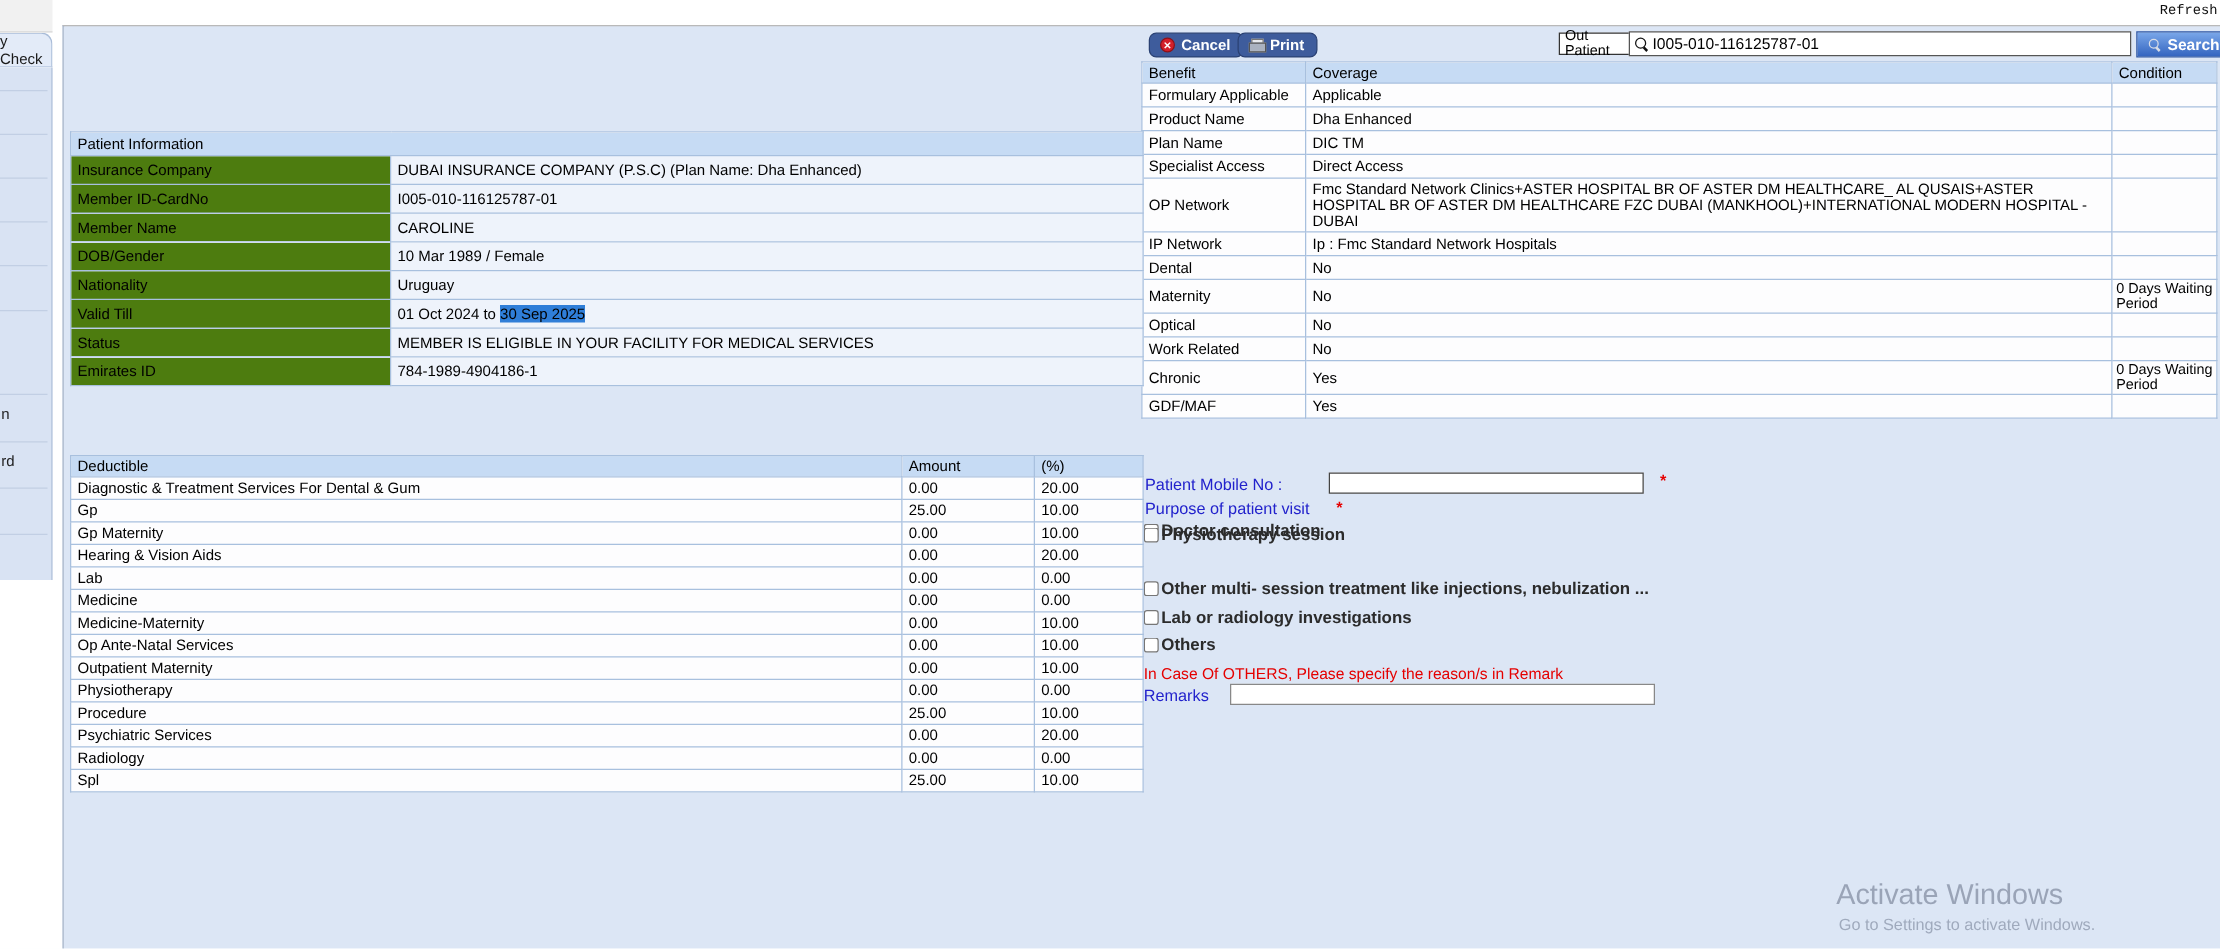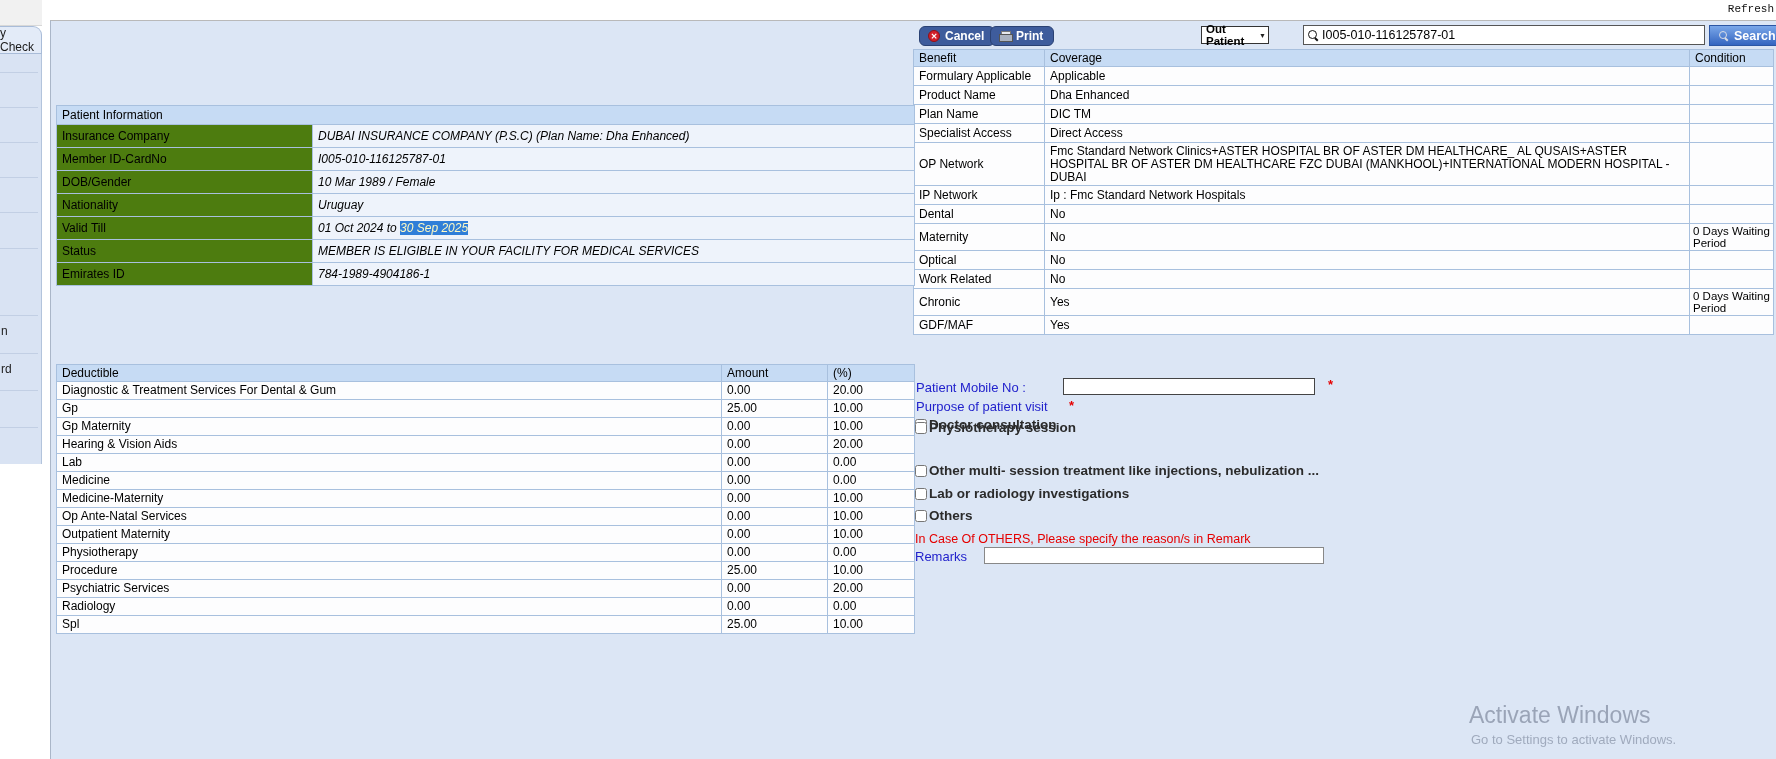--- a/index.html
+++ b/index.html
@@ -50,23 +50,23 @@
   
   table.tbl { border-collapse:collapse; table-layout:fixed; width:100%; background:#fdfdfe; }
   table.tbl td, table.tbl th { border:1px solid #a8c0de; font-size:12px; color:#000; padding:1px 5px; text-align:left;
                                font-weight:normal; overflow:hidden; vertical-align:middle; word-wrap:break-word; }
   table.tbl th { background:#c6dbf4; }
   .benefit-tbl td { height:19px; line-height:14px; }
   .benefit-tbl td.cond { font-size:11.5px; line-height:12px; padding:1px 3px; }
   .pi-tbl th { text-align:center; background:#c7d6ee; height:19px; }
   .pi-tbl td { height:23px; }
   .pi-tbl td.lbl { background:#4d7c0f; }
-  .pi-tbl td.val { background:#eef3fb;font-style:italic; }
+  .pi-tbl td.val { background:#eef3fb; }
   .ded-tbl td { height:18px; line-height:13px; }
-  .hl { background:#2f7ed8; color:#fef9c3; }
+  .hl { background:#2f7ed8; color:#000000; }
   .status-txt { color:#007500; font-weight:bold;margin-top:36px; }
 
   
   .blue-lbl { color:#2222cc; font-size:13px; }
   .req { color:#e50000; font-size:13px; font-weight:bold; }
   .form-input { background:#fff; border:1px solid #444; height:17px; font-size:12px; font-family:inherit; padding:0 3px; }
   .chk-row { display:flex; align-items:center; gap:2px; }
   .chk-row input { width:12px; height:12px; margin:0; }
   .chk-row label { font-size:13.5px; font-weight:bold; color:#2b2b2b; }
   .red-note { color:#e50000; font-size:12.5px; }
@@ -105,21 +105,21 @@
 
     <button class="abs btn-navy" style="left:868px; top:5px;">
       <span class="cancel-ic"></span>
       <span>Cancel</span>
     </button>
     <button class="abs btn-navy" style="left:939px; top:5px;">
       <span class="print-ic"></span>
       <span>Print</span>
     </button>
 
-    <div class="abs select-box" style="left:1150px; top:5px; width:68px;font-weight:bold;">
+    <div class="abs select-box" style="left:1196px; top:5px; width:68px;">
       <span>Out Patient</span>
       <span class="chev"></span>
     </div>
 
     <div class="abs search-field" style="left:1252px; top:4px; width:402px;">
       <span class="mag"></span>
       <input type="text" value="I005-010-116125787-01" style="">
     </div>
 
     <button class="abs btn-search" style="left:1658px; top:4px;">
@@ -216,20 +216,24 @@
         </tr>
         <tr>
               <td class="lbl">Insurance Company</td>
               <td class="val">DUBAI INSURANCE COMPANY (P.S.C) (Plan Name: Dha Enhanced)</td>
             </tr>
         <tr>
               <td class="lbl">Member ID-CardNo</td>
               <td class="val">I005-010-116125787-01</td>
             </tr>
         <tr>
+              <td class="lbl">Member Name</td>
+              <td class="val">CAROLINE</td>
+            </tr>
+        <tr>
               <td class="lbl">DOB/Gender</td>
               <td class="val">10 Mar 1989 / Female</td>
             </tr>
         <tr>
               <td class="lbl">Nationality</td>
               <td class="val">Uruguay</td>
             </tr>
         <tr>
           <td class="lbl">Valid Till</td>
           <td class="val"><span>01 Oct 2024 to </span><span class="hl">30 Sep 2025</span></td>

